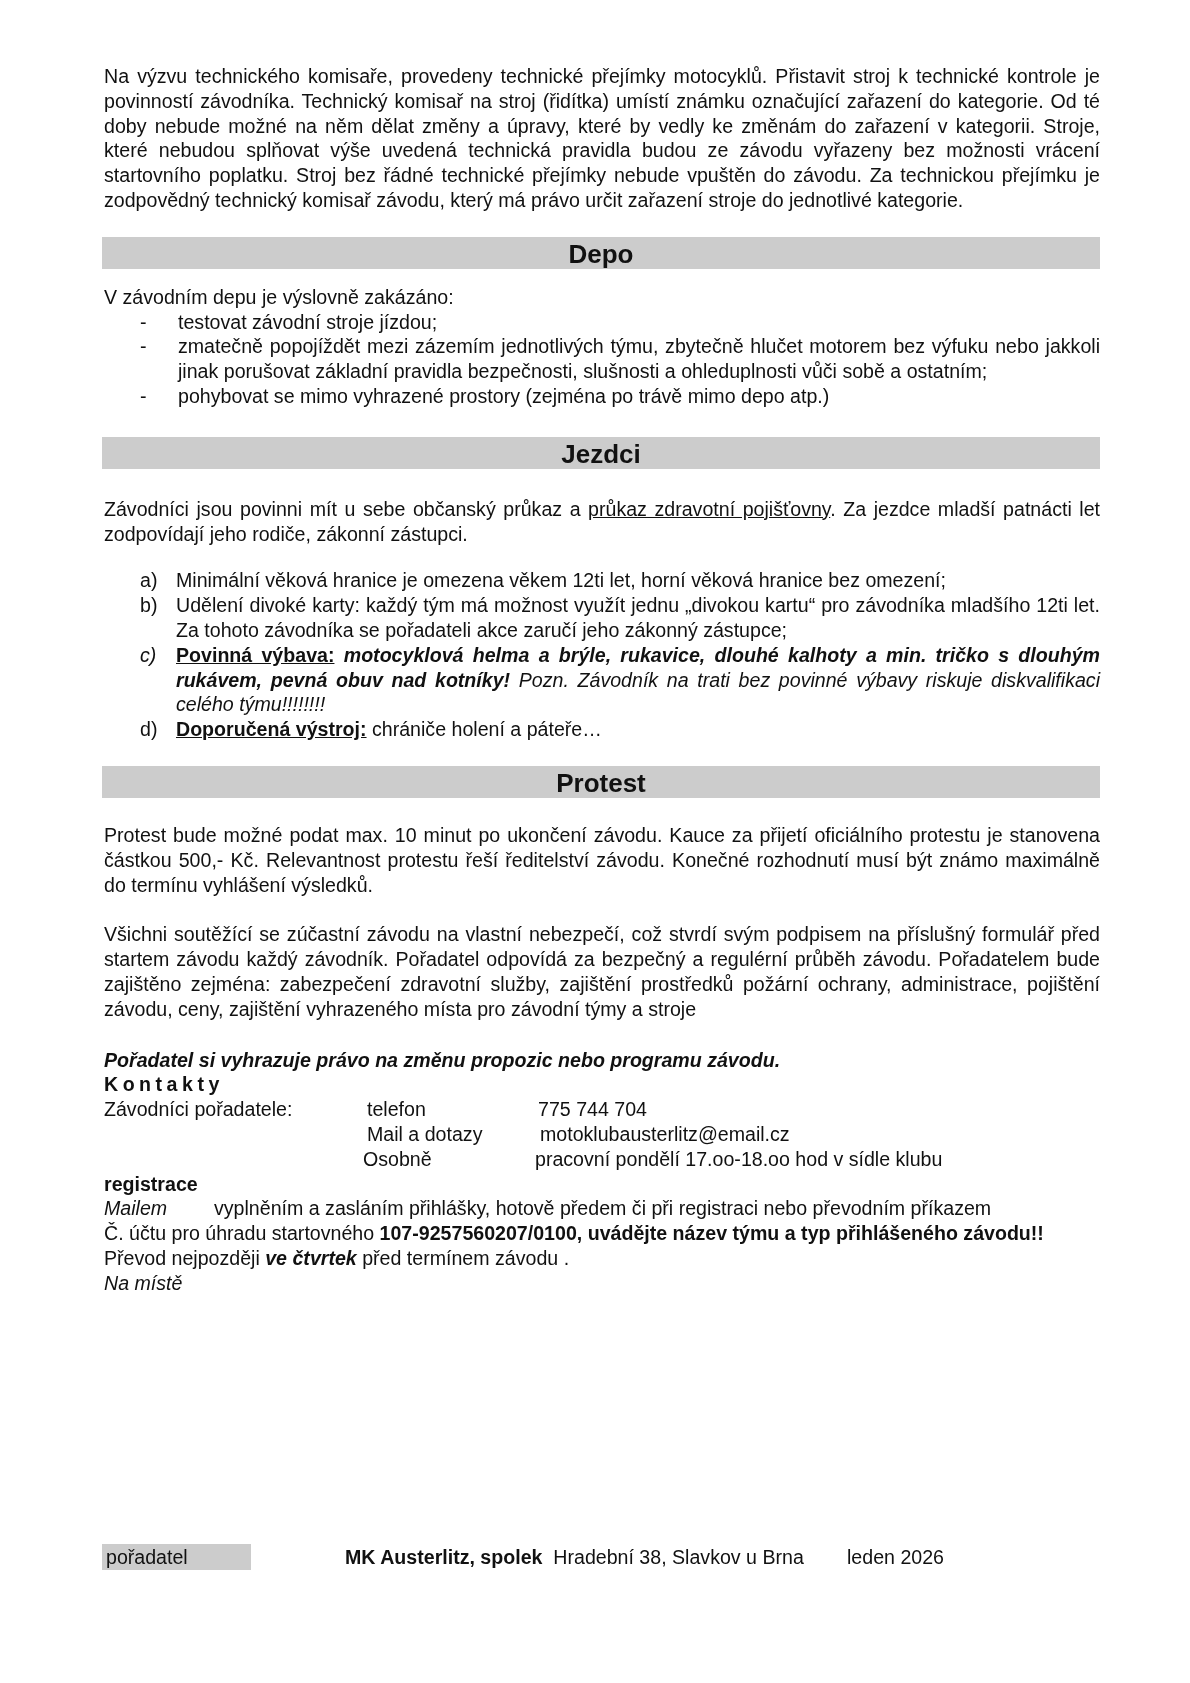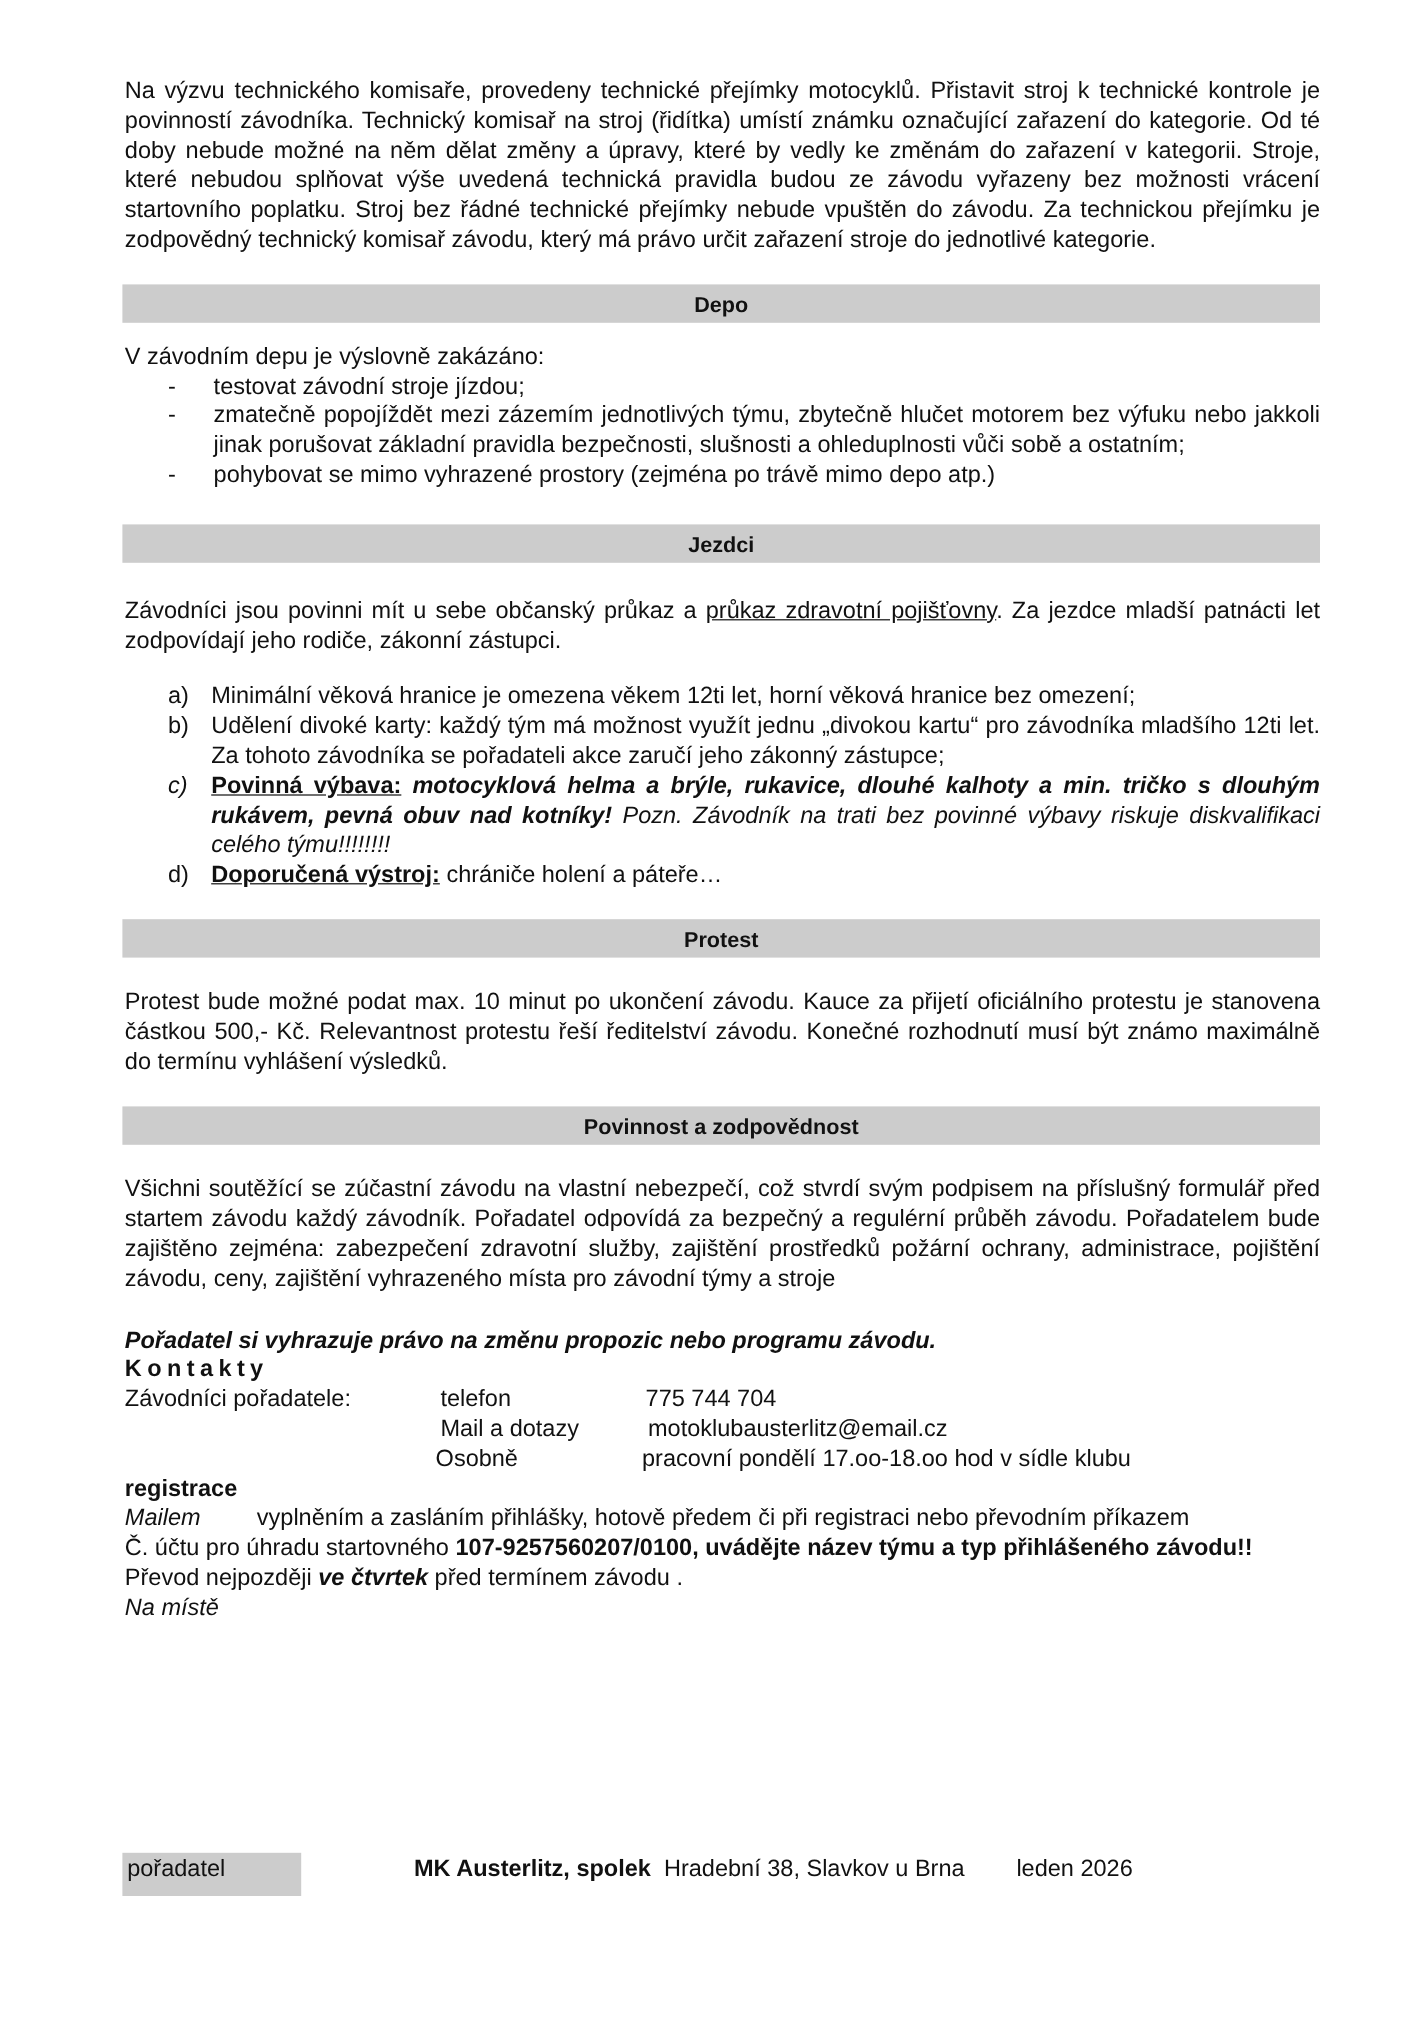--- a/index.html
+++ b/index.html
@@ -2,36 +2,36 @@
 <html><head>
 <meta charset="utf-8">
 <style>
   html, body { margin: 0; padding: 0; background: #ffffff; }
   body { width: 1190px; height: 1683px; position: relative; overflow: hidden;
          font-family: "Liberation Sans", sans-serif; color: #111; }
   .page { position: absolute; left: 104px; top: 64px; width: 996px; font-size: 19.6px; line-height: 24.8px; }
   p { margin: 0; }
   .just { text-align: justify; }
   .bar { background: #cccccc; height: 32px; margin-left: -2px; width: 998px;
-         text-align: center; font-weight: bold; font-size: 18px; line-height: 34px; color: #111; }
+         text-align: center; font-weight: bold; font-size: 26px; line-height: 34px; color: #111; }
   .dash-list { list-style: none; margin: 0; padding: 0; }
   .dash-list li { position: relative; padding-left: 74px; text-align: justify; }
   .dash-list li .dash { position: absolute; left: 36px; top: 0; }
   .alpha-list { list-style: none; margin: 0; padding: 0; }
   .alpha-list li { position: relative; padding-left: 72px; text-align: justify; }
   .alpha-list li .mk { position: absolute; left: 36px; top: 0; }
   .u { text-decoration: underline; }
   .b { font-weight: bold; }
   .i { font-style: italic; }
   .kontakty { font-weight: bold; letter-spacing: 4.5px; }
   .row { display: flex; height: 24.8px; }
   .c1 { width: 263px; }
   .c2 { width: 171px; }
   .footer { position: absolute; top: 1544px; left: 104px; width: 1000px; height: 26px; font-size: 19.6px; line-height: 26px; }
-  .footer .tag { position: absolute; left: -2px; top: 0; width: 149px; height: 36px; background: #cccccc; padding-left: 4px; box-sizing: border-box; }
+  .footer .tag { position: absolute; left: -2px; top: 0; width: 149px; height: 26px; background: #cccccc; padding-left: 4px; box-sizing: border-box; }
   .footer .org { position: absolute; left: 241px; top: 0; white-space: nowrap; }
   .footer .date { position: absolute; left: 743px; top: 0; }
 </style>
 </head>
 <body>
 
 <div class="page">
 
   <p class="just" style="margin-bottom:24px">Na výzvu technického komisaře, provedeny technické přejímky motocyklů. Přistavit stroj k technické kontrole je povinností závodníka. Technický komisař na stroj (řidítka) umístí známku označující zařazení do kategorie. Od té doby nebude možné na něm dělat změny a úpravy, které by vedly ke změnám do zařazení v kategorii. Stroje, které nebudou splňovat výše uvedená technická pravidla budou ze závodu vyřazeny bez možnosti vrácení startovního poplatku. Stroj bez řádné technické přejímky nebude vpuštěn do závodu. Za technickou přejímku je zodpovědný technický komisař závodu, který má právo určit zařazení stroje do jednotlivé kategorie.</p>
 
@@ -52,21 +52,20 @@
     <li><span class="mk">a)</span><span>Minimální věková hranice je omezena věkem 12ti let, horní věková hranice bez omezení;</span></li>
     <li><span class="mk">b)</span><span>Udělení divoké karty: každý tým má možnost využít jednu „divokou kartu“ pro závodníka mladšího 12ti let. Za tohoto závodníka se pořadateli akce zaručí jeho zákonný zástupce;</span></li>
     <li><span class="mk i">c)</span><span class="b u">Povinná výbava:</span><span class="b i"> motocyklová helma a brýle, rukavice, dlouhé kalhoty a min. tričko s dlouhým rukávem, pevná obuv nad kotníky!</span><span class="i"> Pozn. Závodník na trati bez povinné výbavy riskuje diskvalifikaci celého týmu!!!!!!!!</span></li>
     <li><span class="mk">d)</span><span class="b u">Doporučená výstroj:</span><span> chrániče holení a páteře…</span></li>
   </ul>
 
   <div class="bar" style="margin-top:24px">Protest</div>
 
   <p class="just" style="margin-top:25px">Protest bude možné podat max. 10 minut po ukončení závodu. Kauce za přijetí oficiálního protestu je stanovena částkou 500,- Kč. Relevantnost protestu  řeší ředitelství závodu. Konečné rozhodnutí musí být známo maximálně do termínu vyhlášení výsledků.</p>
 
-  <div class="bar" style="margin-top:25px">Povinnost a zodpovědnost</div>
 
   <p class="just" style="margin-top:25px">Všichni soutěžící se zúčastní závodu na vlastní nebezpečí, což stvrdí svým podpisem na příslušný formulář před startem závodu každý závodník. Pořadatel odpovídá za bezpečný a regulérní průběh závodu. Pořadatelem bude zajištěno zejména: zabezpečení zdravotní služby, zajištění prostředků požární ochrany, administrace, pojištění závodu, ceny, zajištění vyhrazeného místa pro závodní týmy a stroje</p>
 
   <p class="b i" style="margin-top:26px">Pořadatel si vyhrazuje právo na změnu propozic nebo programu závodu.</p>
 
   <p class="kontakty">Kontakty</p>
 
   <div>
     <div class="row">
       <span class="c1">Závodníci pořadatele:</span>

